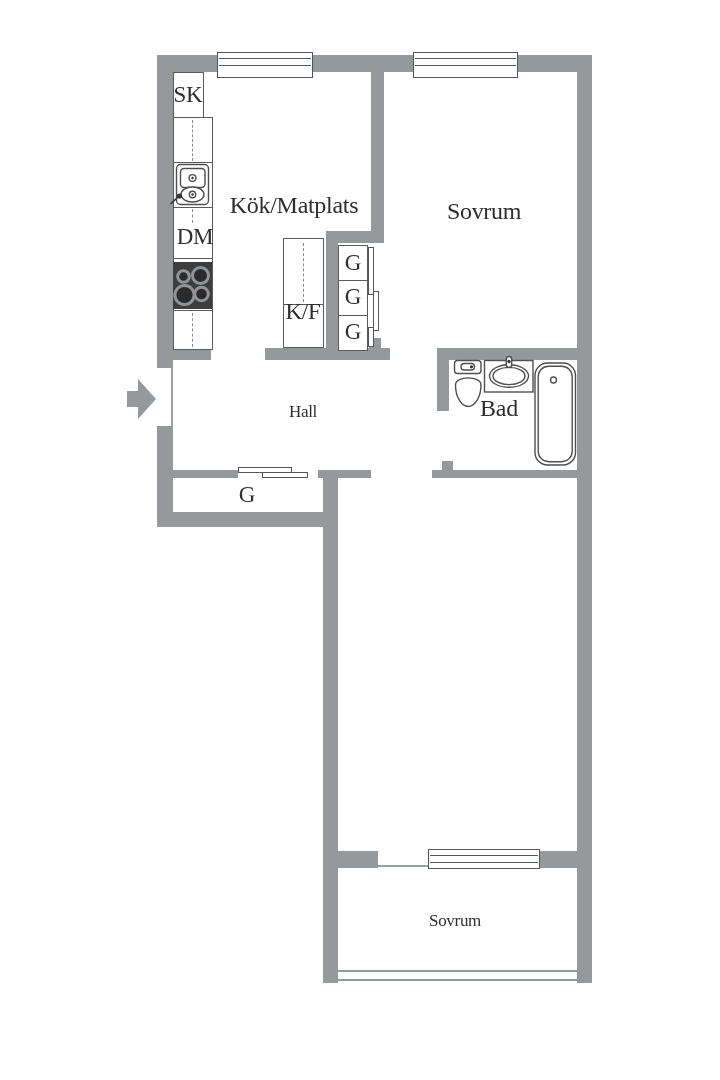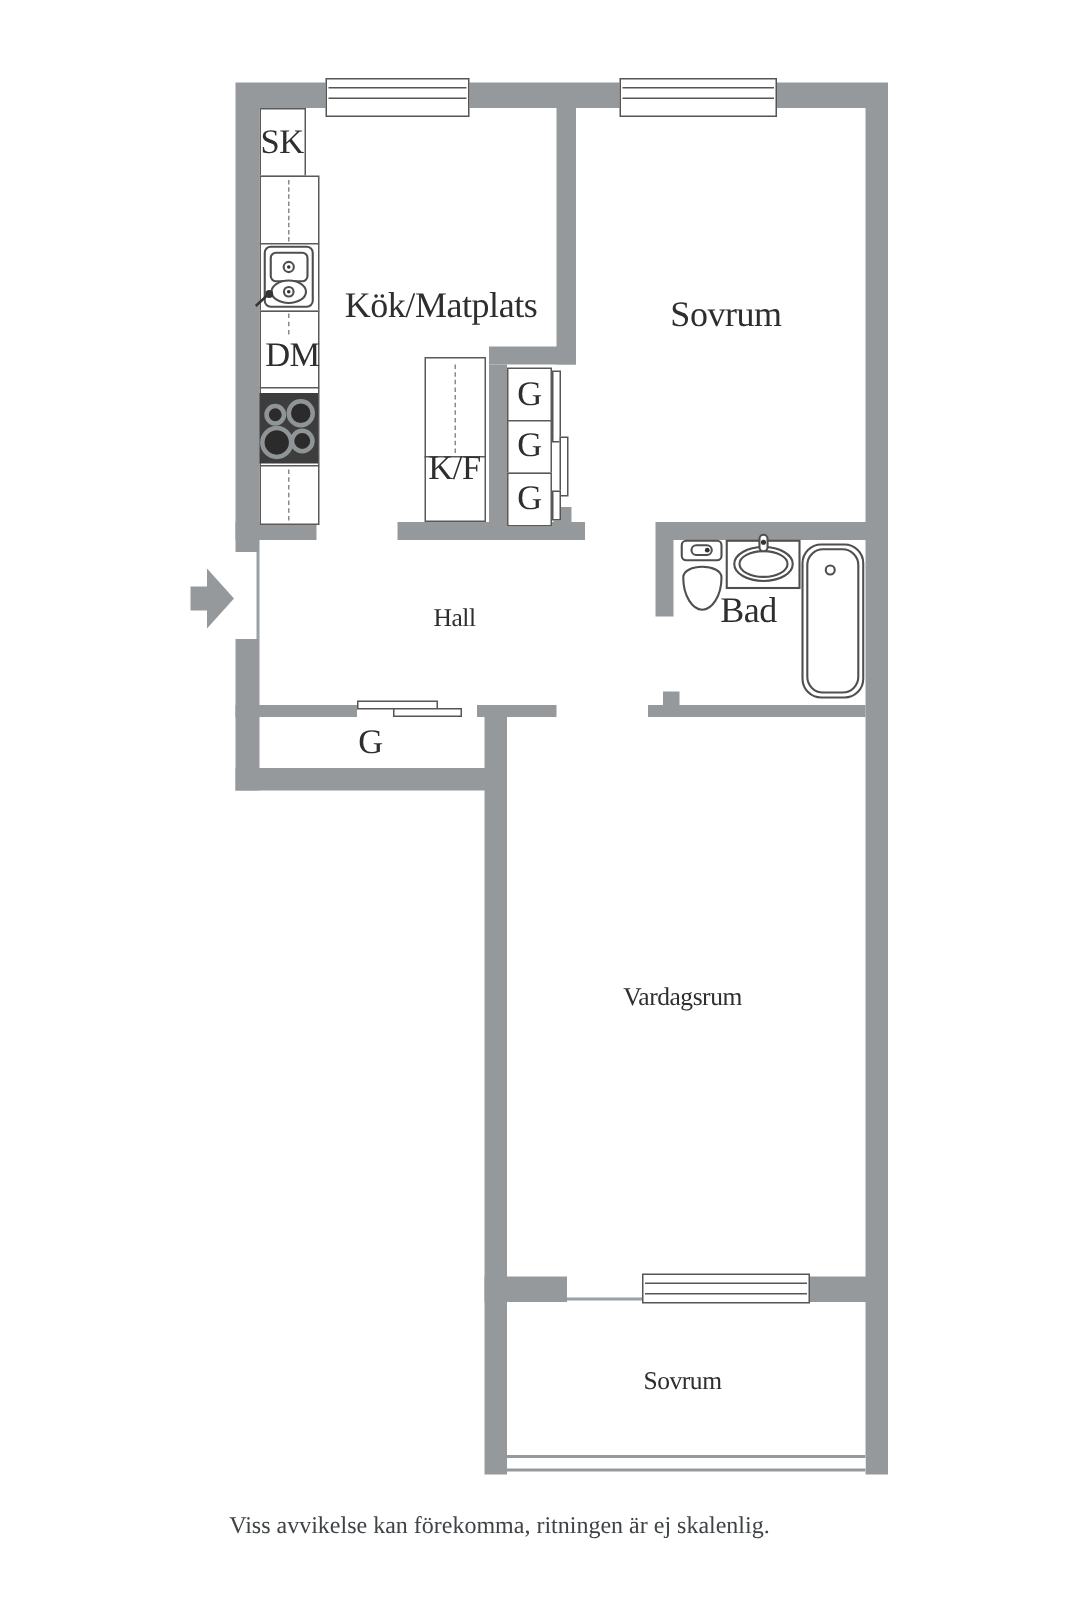--- a/index.html
+++ b/index.html
@@ -139,18 +139,16 @@
   <span class="lbl" style="left:294px;top:205px">Kök/Matplats</span>
   <span class="lbl" style="left:484px;top:211px">Sovrum</span>
   <span class="lbl small" style="left:195px;top:237px">DM</span>
   <span class="lbl small" style="left:353px;top:263px">G</span>
   <span class="lbl small" style="left:353px;top:297px">G</span>
   <span class="lbl small" style="left:353px;top:332px">G</span>
   <span class="lbl small" style="left:303px;top:312px">K/F</span>
   <span class="lbl big" style="left:303px;top:412px">Hall</span>
   <span class="lbl" style="left:499px;top:408px">Bad</span>
   <span class="lbl small" style="left:247px;top:495px">G</span>
-  <span class="lbl big" style="left:455px;top:665px">Vardagsrum</span>
   <span class="lbl big" style="left:455px;top:921px">Sovrum</span>
 
-  <div class="disclaimer" style="left:333px;top:1018px">Viss avvikelse kan förekomma, ritningen är ej skalenlig.</div>
 
 </div>
 
 </body></html>

